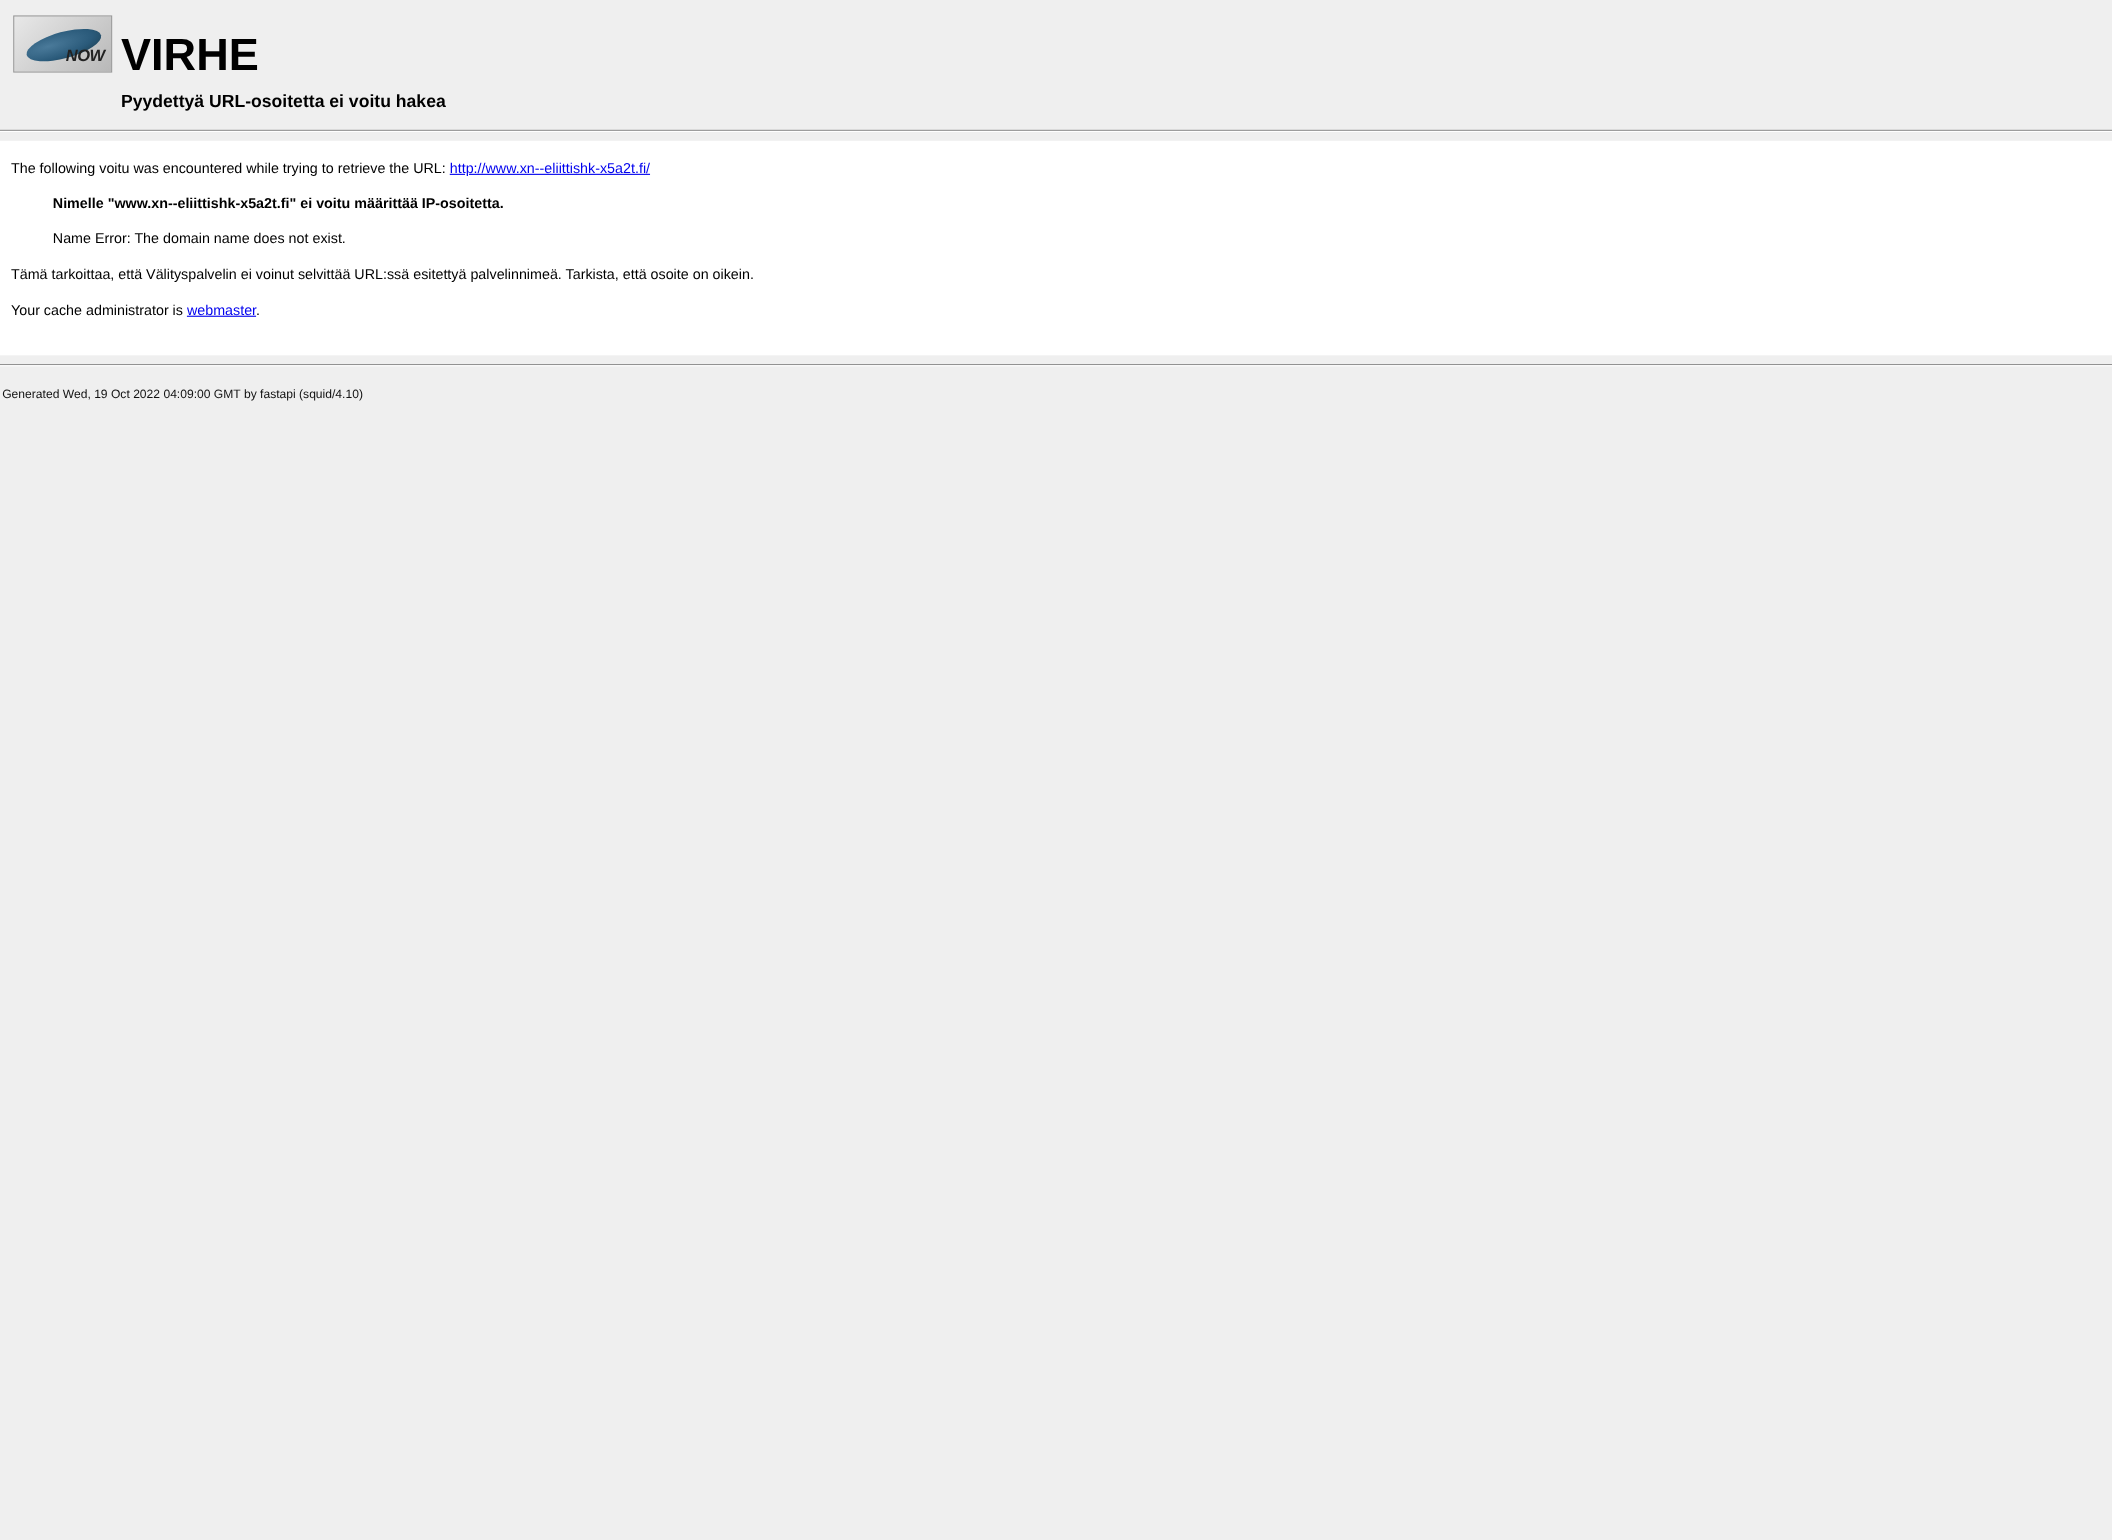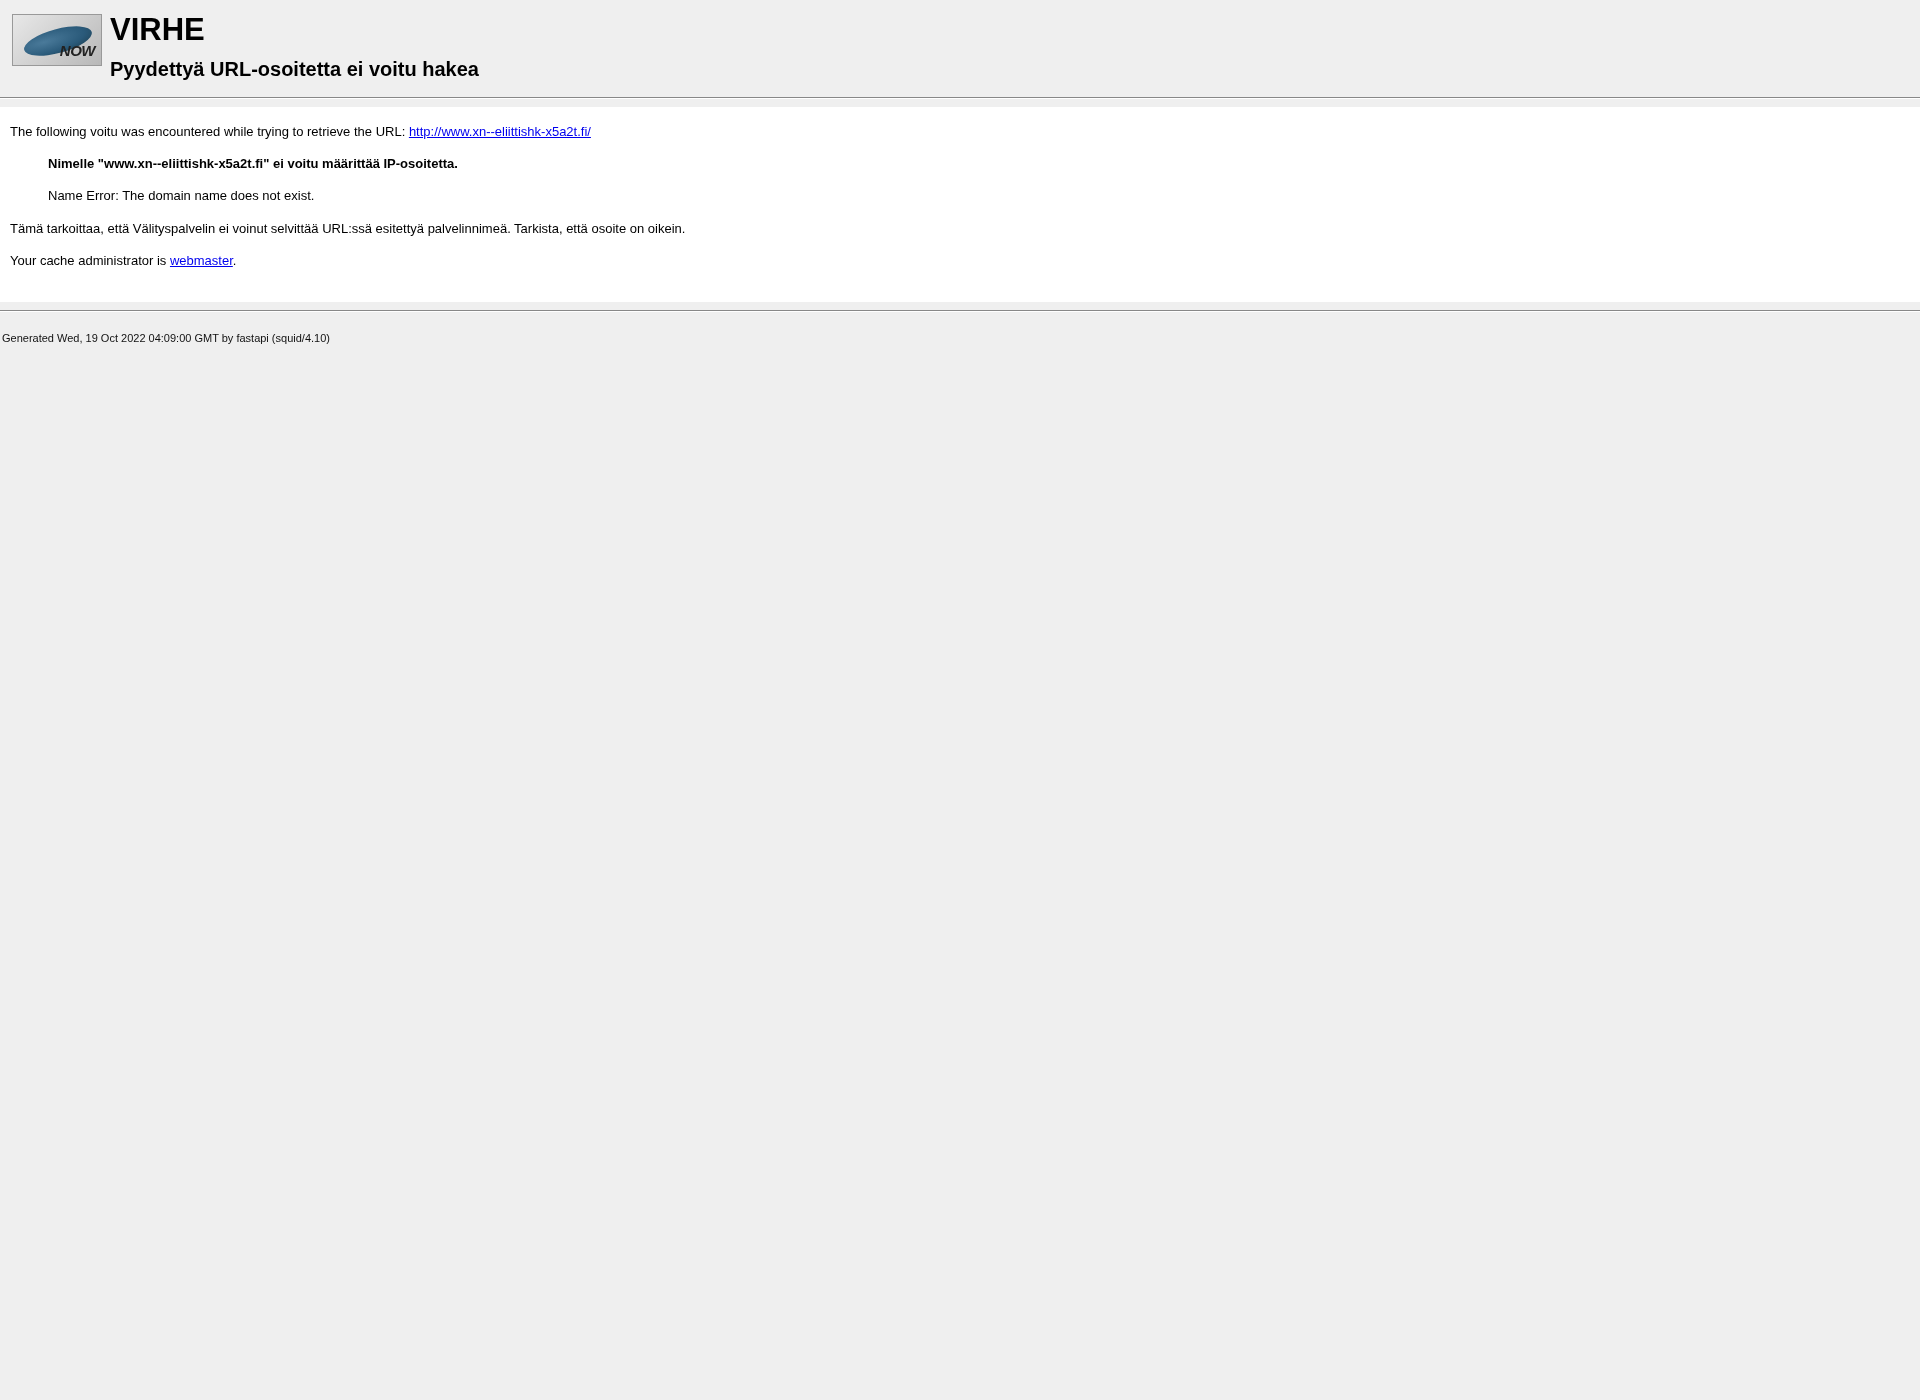--- a/index.html
+++ b/index.html
@@ -41,27 +41,27 @@
       position: absolute;
       bottom: 6px;
       right: 6px;
       font-size: 15px;
       font-weight: bold;
       font-style: italic;
       color: #222;
       letter-spacing: -0.5px;
     }
     .titles h1 {
-      font-size: 31px;
+      font-size: 41px;
       font-weight: bold;
       margin-bottom: 10px;
-      margin-top: 2px;
+      margin-top: 17px;
     }
     .titles h2 {
-      font-size: 20px;
+      font-size: 16px;
       font-weight: bold;
     }
     hr.divider {
       border: none;
       border-top: 1px solid #888;
       border-bottom: 1px solid #fff;
       margin: 8px 0;
     }
     .content {
       background: #ffffff;

